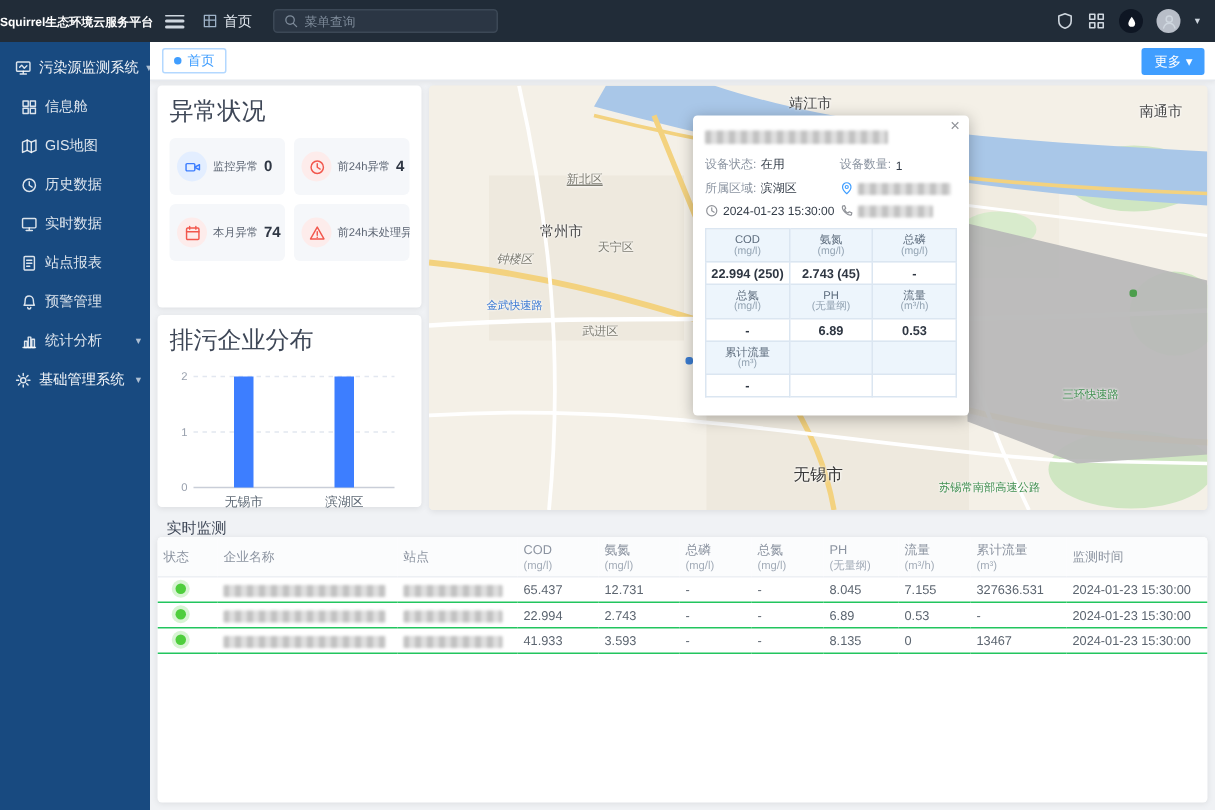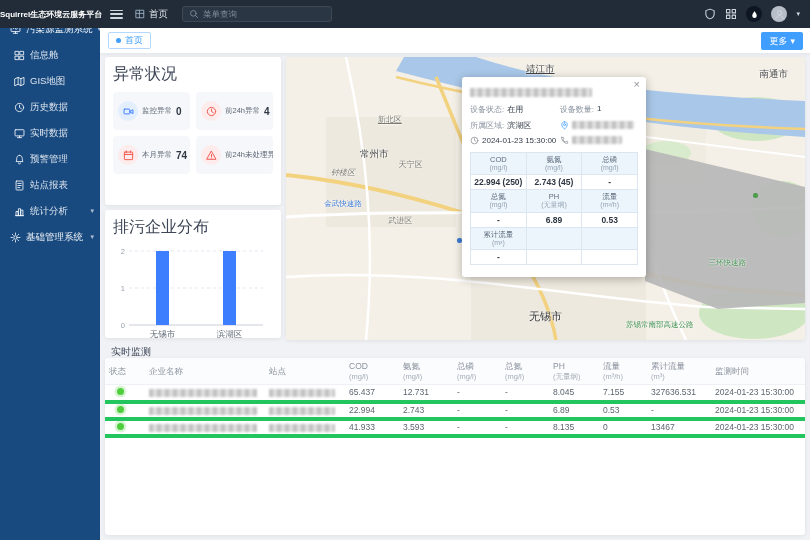--- a/index.html
+++ b/index.html
@@ -17,21 +17,21 @@
           border-radius:3px;display:flex;align-items:center;gap:4px;padding:0 6px;color:#7e8b9a}
   .search input{flex:1;background:transparent;border:none;outline:none;font-size:8.5px;color:#cfd7df;font-family:inherit}
   .search input::placeholder{color:#7e8b9a}
   .top-right{margin-left:auto;display:flex;align-items:center;gap:9px;margin-right:10px;color:#cfd7df}
   .tr-ico{display:flex;cursor:pointer}
   .drop-circle{width:16px;height:16px;border-radius:50%;background:#0e1623;display:flex;align-items:center;justify-content:center;cursor:pointer}
   .drop-circle svg *{fill:#fff;stroke:none}
   .avatar{width:16px;height:16px;border-radius:50%;background:#b8bec8;display:flex;align-items:center;justify-content:center;cursor:pointer}
   .tb-caret{font-size:7px;color:#cfd7df;cursor:pointer}
   
-  .sidebar{position:absolute;top:12px;left:0;width:100px;bottom:0;background:#184a80;z-index:30;padding-top:4px}
+  .sidebar{position:absolute;top:28px;left:0;width:100px;bottom:0;background:#184a80;z-index:30;padding-top:4px}
   .s-sec,.s-item{display:flex;align-items:center;gap:5px;height:26px;padding:0 6px 0 10px;
                  color:rgba(255,255,255,.95);font-size:9.5px;cursor:pointer;white-space:nowrap}
   .s-item{padding-left:14px;color:rgba(255,255,255,.85)}
   .s-ico{display:flex;color:rgba(255,255,255,.85)}
   .s-car{margin-left:auto;font-size:7px;color:rgba(255,255,255,.65)}
   
   .tagsbar{position:absolute;left:100px;top:28px;right:0;height:26px;background:#fff;
            border-bottom:1px solid #e6e9ee;box-shadow:0 1px 3px rgba(0,0,0,.05);z-index:20;display:flex;align-items:center}
   .tag{display:flex;align-items:center;gap:4px;margin-left:8px;height:17px;padding:0 7px;
        border:1px solid #b3d8ff;border-radius:2px;color:#409eff;font-size:9px;background:#fff;cursor:pointer}
@@ -65,41 +65,41 @@
   .ml-district{font-size:8px;color:#7d7c72}
   .ml-road-blue{font-size:7.5px;color:#3a78d2}
   .ml-road-green{font-size:7.5px;color:#3f8e4f}
   .poi{position:absolute;width:5px;height:5px;border-radius:2px;z-index:1}
   
   .popup{position:absolute;left:176px;top:20px;width:184px;min-height:200px;background:#fff;border-radius:3px;
          box-shadow:0 2px 10px rgba(0,0,0,.28);z-index:5;padding:9px 8px 7px;cursor:default}
   .p-close{position:absolute;top:1px;right:6px;font-size:11px;color:#909399;cursor:pointer}
   .p-title{margin-bottom:7px}
   .p-grid{display:grid;grid-template-columns:1.15fr 1fr;row-gap:5px;font-size:8px;color:#8a93a0;margin-bottom:7px;align-items:center}
-  .p-cell{display:flex;align-items:flex-start;gap:3px;white-space:nowrap}
+  .p-cell{display:flex;align-items:flex-end;gap:3px;white-space:nowrap}
   .p-val{color:#333c48}
   .p-ico{display:flex;color:#909399}
   .p-ico.blue{color:#409eff}
   #p-metrics{width:100%;border-collapse:collapse;table-layout:fixed}
   #p-metrics td{border:1px solid #dbe6f1;text-align:center;padding:2px 1px}
   .pm-l{background:#edf5fc;font-size:7.5px;color:#5c6b7c;line-height:1.2}
   .pm-u{font-size:7px;color:#93a3b2}
   .pm-v{font-size:8.5px;font-weight:bold;color:#2e3642;height:15px}
   
   .blur{display:inline-block;height:8px;border-radius:1px;vertical-align:middle;
         background:repeating-linear-gradient(90deg,#c2c2c2 0 4px,#dedede 4px 8px);filter:blur(1.2px)}
   .bw120{width:122px;height:9px}.bw60{width:62px}.bw50{width:50px}.bw110{width:108px}.bw70{width:66px}
   
   .rt-title{position:absolute;left:111px;top:345px;font-size:10px;color:#3e4757;z-index:3}
   #rt-card{left:105px;top:358px;width:700px;height:177px;overflow:hidden}
   table.rt{width:100%;border-collapse:collapse;table-layout:fixed}
   .rt th{font-weight:normal;text-align:left;vertical-align:middle;padding:3px 4px;font-size:8.5px;color:#8b93a0;
          background:#fbfcfd;border-bottom:1px solid #edf0f4;line-height:1.25}
   .th-u{font-size:7.5px;color:#a3acb8}
-  .rt td{padding:0 4px;height:17px;font-size:8.5px;color:#5c6570;border-bottom:4px solid #22c55e;
+  .rt td{padding:0 4px;height:17px;font-size:8.5px;color:#5c6570;border-bottom:1px solid #22c55e;
          white-space:nowrap;overflow:hidden}
   .dot-g{display:inline-block;width:7px;height:7px;border-radius:50%;background:#4fce3d;
          box-shadow:0 0 0 2.5px rgba(79,206,61,.22);margin-left:8px}
 </style>
 </head>
 <body>
 
 <header class="topbar">
   <div class="logo">Squirrel生态环境云服务平台</div>
   <div class="hamb">
@@ -204,34 +204,34 @@
         <svg width="11" height="11" viewBox="0 0 16 16" fill="none" stroke="currentColor" stroke-width="1.4" stroke-linecap="round" stroke-linejoin="round">
           <rect x="1.5" y="2.5" width="13" height="9" rx="1"></rect>
           <path d="M8 11.5 V14 M5 14 H11"></path>
         </svg>
       </span>
       <span class="s-lbl">实时数据</span>
     </div>
     <div class="s-item">
       <span class="s-ico">
         <svg width="11" height="11" viewBox="0 0 16 16" fill="none" stroke="currentColor" stroke-width="1.4" stroke-linecap="round" stroke-linejoin="round">
+          <rect x="3" y="1.5" width="10" height="13" rx="1"></rect>
+          <path d="M5.5 5 H10.5 M5.5 8 H10.5 M5.5 11 H8.5"></path>
+        </svg>
+      </span>
+      <span class="s-lbl">站点报表</span>
+    </div>
+    <div class="s-item">
+      <span class="s-ico">
+        <svg width="11" height="11" viewBox="0 0 16 16" fill="none" stroke="currentColor" stroke-width="1.4" stroke-linecap="round" stroke-linejoin="round">
           <path d="M8 2 C5.5 2 4 4 4 6.5 C4 10 3 11 3 11 H13 C13 11 12 10 12 6.5 C12 4 10.5 2 8 2 Z"></path>
           <path d="M6.5 13 A1.5 1.5 0 0 0 9.5 13"></path>
         </svg>
       </span>
       <span class="s-lbl">预警管理</span>
-    </div>
-    <div class="s-item">
-      <span class="s-ico">
-        <svg width="11" height="11" viewBox="0 0 16 16" fill="none" stroke="currentColor" stroke-width="1.4" stroke-linecap="round" stroke-linejoin="round">
-          <rect x="3" y="1.5" width="10" height="13" rx="1"></rect>
-          <path d="M5.5 5 H10.5 M5.5 8 H10.5 M5.5 11 H8.5"></path>
-        </svg>
-      </span>
-      <span class="s-lbl">站点报表</span>
     </div>
     <div class="s-item">
       <span class="s-ico">
         <svg width="11" height="11" viewBox="0 0 16 16" fill="none" stroke="currentColor" stroke-width="1.4" stroke-linecap="round" stroke-linejoin="round">
           <path d="M2 14 H14"></path>
           <rect x="3.5" y="8" width="2.5" height="6"></rect>
           <rect x="7" y="4" width="2.5" height="10"></rect>
           <rect x="10.5" y="6" width="2.5" height="8"></rect>
         </svg>
       </span>
@@ -337,21 +337,21 @@
     <path d="M0 118 C120 130 220 170 320 205 C390 228 450 234 519 238" stroke="#f3d27f" stroke-width="4" fill="none"></path>
     <path d="M150 20 C175 80 200 150 235 200 C255 230 265 255 270 283" stroke="#f3d27f" stroke-width="3.5" fill="none"></path>
     <path d="M0 160 C150 150 300 162 519 150" stroke="#ffffff" stroke-width="3" fill="none"></path>
     <path d="M60 0 C80 90 90 180 80 283" stroke="#ffffff" stroke-width="2.5" fill="none"></path>
     <path d="M0 220 C150 210 280 240 420 250 L519 252" stroke="#ffffff" stroke-width="2.5" fill="none"></path>
     <path d="M330 40 C340 120 360 200 400 283" stroke="#ffffff" stroke-width="2.5" fill="none"></path>
     <path d="M200 60 L519 100" stroke="#ffffff" stroke-width="2" fill="none"></path>
     <path d="M359 92 L519 130 L519 246 L432 252 L359 224 Z" fill="#b8b8b8" fill-opacity="0.93"></path>
   </svg>
   <div id="map-labels">
-      <span class="ml-city" style="left: 49%; top: 2%; text-decoration: underline;">靖江市</span>
+      <span class="ml-city" style="left: 49%; top: 2%;">靖江市</span>
       <span class="ml-city" style="left: 94%; top: 4%;">南通市</span>
       <span class="ml-city" style="left: 17%; top: 32%; text-align: center;">常州市</span>
       <span class="ml-district" style="left: 20%; top: 20%; text-decoration: underline;">新北区</span>
       <span class="ml-district" style="left: 11%; top: 39%; font-style: italic;">钟楼区</span>
       <span class="ml-district" style="left: 24%; top: 36%;">天宁区</span>
       <span class="ml-district" style="left: 22%; top: 56%;">武进区</span>
       <span class="ml-city-lg" style="left: 50%; top: 89%;">无锡市</span>
       <span class="ml-road-blue" style="left: 11%; top: 50%;">金武快速路</span>
       <span class="ml-road-green" style="left: 85%; top: 71%;">三环快速路</span>
       <span class="ml-road-green" style="left: 72%; top: 93%;">苏锡常南部高速公路</span>

